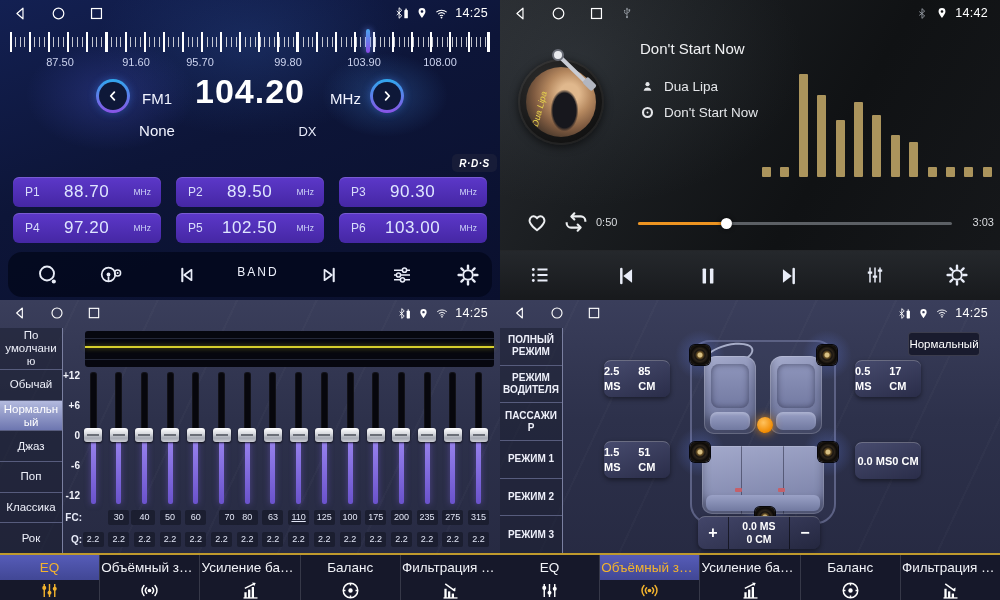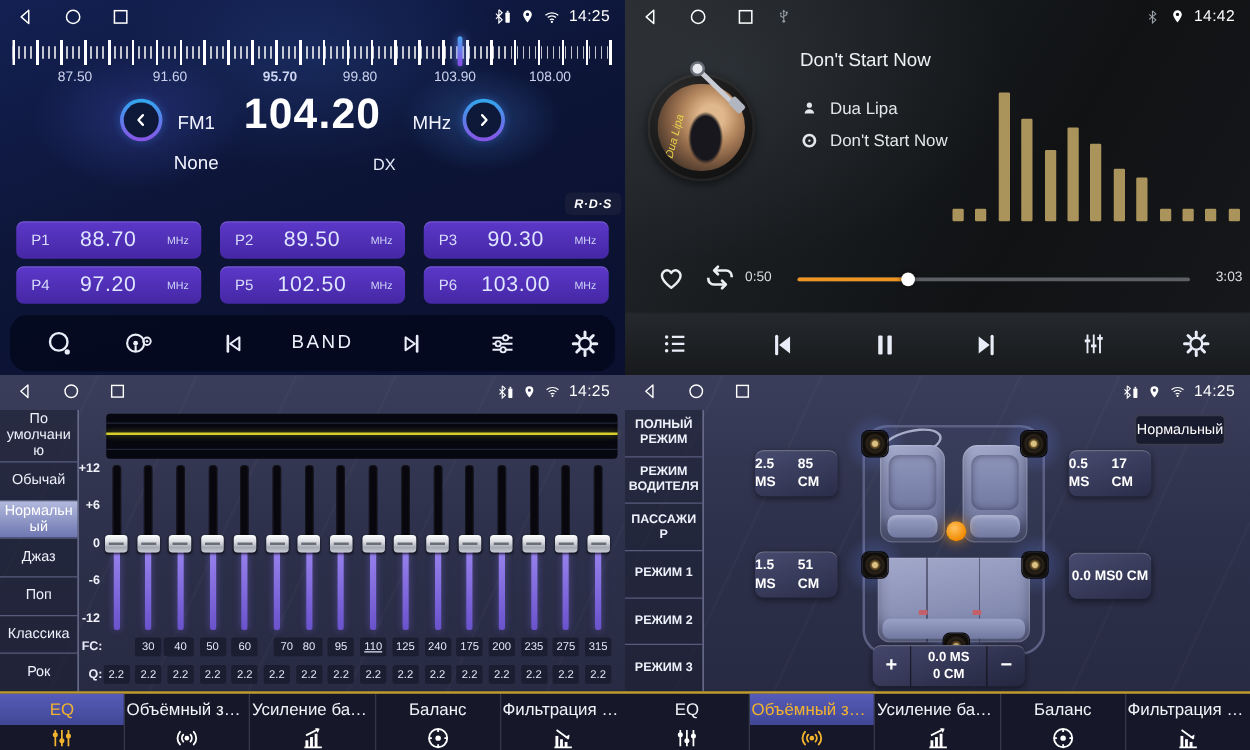--- a/index.html
+++ b/index.html
@@ -44,21 +44,21 @@
     grid-template-columns:148px 148px 148px;gap:6px 15px}
   .preset{height:30px;border-radius:6px;background:linear-gradient(180deg,#5c38c9,#4527a4);
     display:flex;align-items:center;padding:0 10px 0 12px;box-shadow:inset 0 1px 0 rgba(255,255,255,.18)}
   .p-id{font-size:12px;color:#d8dcfb}
   .p-freq{flex:1;text-align:center;font-size:17px;color:#dfe6ff;letter-spacing:.5px}
   .p-unit{font-size:8.5px;color:#cfd5f8}
   .toolbar{position:absolute;left:8px;top:252px;width:484px;height:45px;border-radius:14px;
     background:rgba(4,8,28,.85)}
   .tbi{position:absolute;top:11px;color:#e9edf8}
   .band-btn{position:absolute;left:218px;top:13px;width:64px;text-align:center;color:#eef1fc;
-    font-size:15px;letter-spacing:2px}
+    font-size:12px;letter-spacing:2px}
 
   
   #q-player{left:500px;top:0;background:
     radial-gradient(320px 210px at 80px 60px, rgba(95,105,115,.20), transparent 70%),
     linear-gradient(120deg,#26292d 0%,#1a1d20 30%,#101214 62%,#16181b 100%)}
   .album{position:absolute;left:18px;top:59px;width:86px;height:86px;border-radius:50%;
     background:radial-gradient(circle at 35% 30%,#2e2e2e,#161616 60%,#0c0c0c);
     box-shadow:0 2px 8px rgba(0,0,0,.6), inset 0 0 0 2px rgba(255,255,255,.07)}
   .album-in{position:absolute;inset:8px;border-radius:50%;overflow:hidden;
     background:
@@ -345,21 +345,21 @@
       <span class="sb-time">14:25</span>
     </div>
   </div>
   <div>
     <div class="ticks-minor"></div>
     <div class="ticks-major"></div>
     <div class="dial-indicator"></div>
     <div id="dial-labels">
         <span class="dial-lab" style="left: 60px;">87.50</span>
         <span class="dial-lab" style="left: 136px;">91.60</span>
-        <span class="dial-lab" style="left: 224px; font-weight: bold;">95.70</span>
+        <span class="dial-lab" style="left: 200px;">95.70</span>
         <span class="dial-lab" style="left: 288px;">99.80</span>
         <span class="dial-lab" style="left: 364px;">103.90</span>
         <span class="dial-lab" style="left: 440px;">108.00</span>
       </div>
   </div>
   <div class="round-btn" style="left:96px;top:79px">
     <svg width="18" height="18" viewBox="0 0 24 24">
         <use href="#i-chevl"></use>
       </svg>
   </div>
@@ -652,24 +652,24 @@
     </div>
   <span class="fcq-label" style="top:210px">FC:</span>
   <div class="fcq-row" id="fc-row" style="top:210px">
       <span class="fcq" style="left: 82.5px; margin-left: 48px;">20</span>
       <span class="fcq" style="left: 108.2px;">30</span>
       <span class="fcq" style="left: 133.9px;">40</span>
       <span class="fcq" style="left: 159.6px;">50</span>
       <span class="fcq" style="left: 185.3px;">60</span>
       <span class="fcq" style="left: 211px; margin-left: 8px;">70</span>
       <span class="fcq" style="left: 236.7px;">80</span>
-      <span class="fcq" style="left: 262.4px;">95</span>
+      <span class="fcq" style="left: 262.4px;">63</span>
       <span class="fcq" style="left: 288.1px; text-decoration: underline;">110</span>
       <span class="fcq" style="left: 313.8px;">125</span>
-      <span class="fcq" style="left: 339.5px;">240</span>
+      <span class="fcq" style="left: 339.5px;">100</span>
       <span class="fcq" style="left: 365.2px;">175</span>
       <span class="fcq" style="left: 390.9px;">200</span>
       <span class="fcq" style="left: 416.6px;">235</span>
       <span class="fcq" style="left: 442.3px;">275</span>
       <span class="fcq" style="left: 468px;">315</span>
     </div>
   <span class="fcq-label" style="top:232px">Q:</span>
   <div class="fcq-row" id="q-row" style="top:232px">
       <span class="fcq" style="left: 82.5px;">2.2</span>
       <span class="fcq" style="left: 108.2px;">2.2</span>

